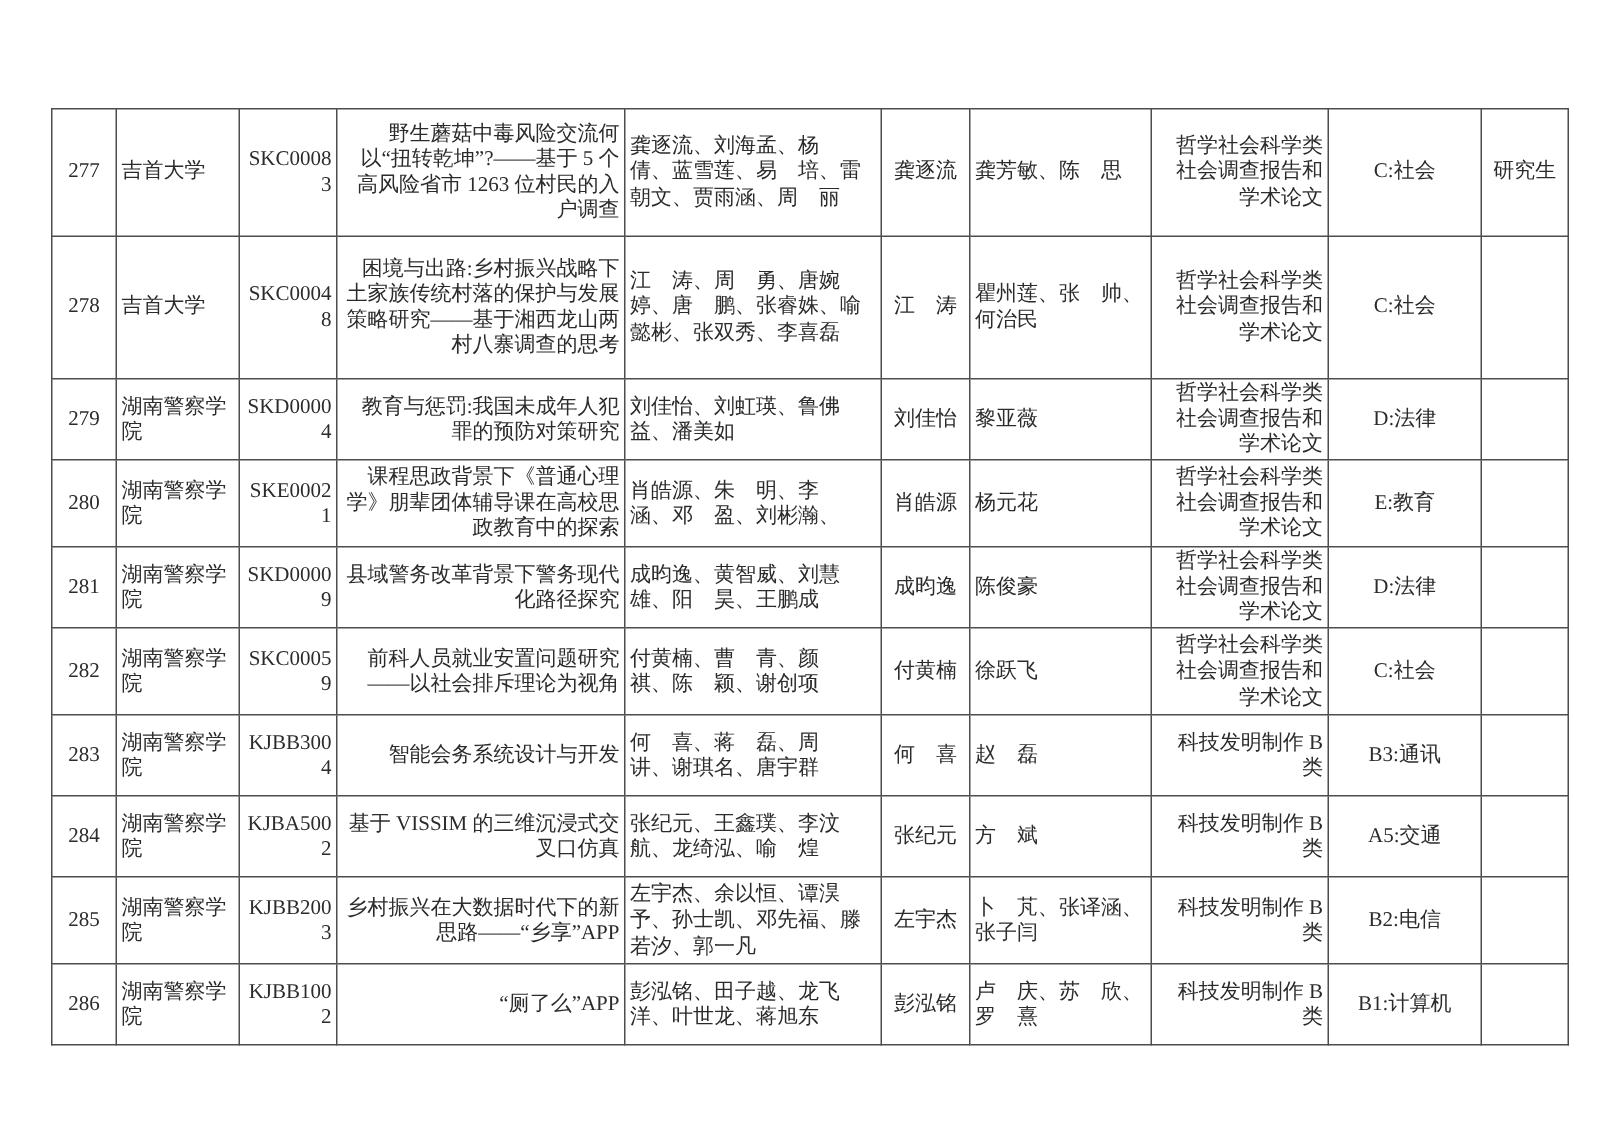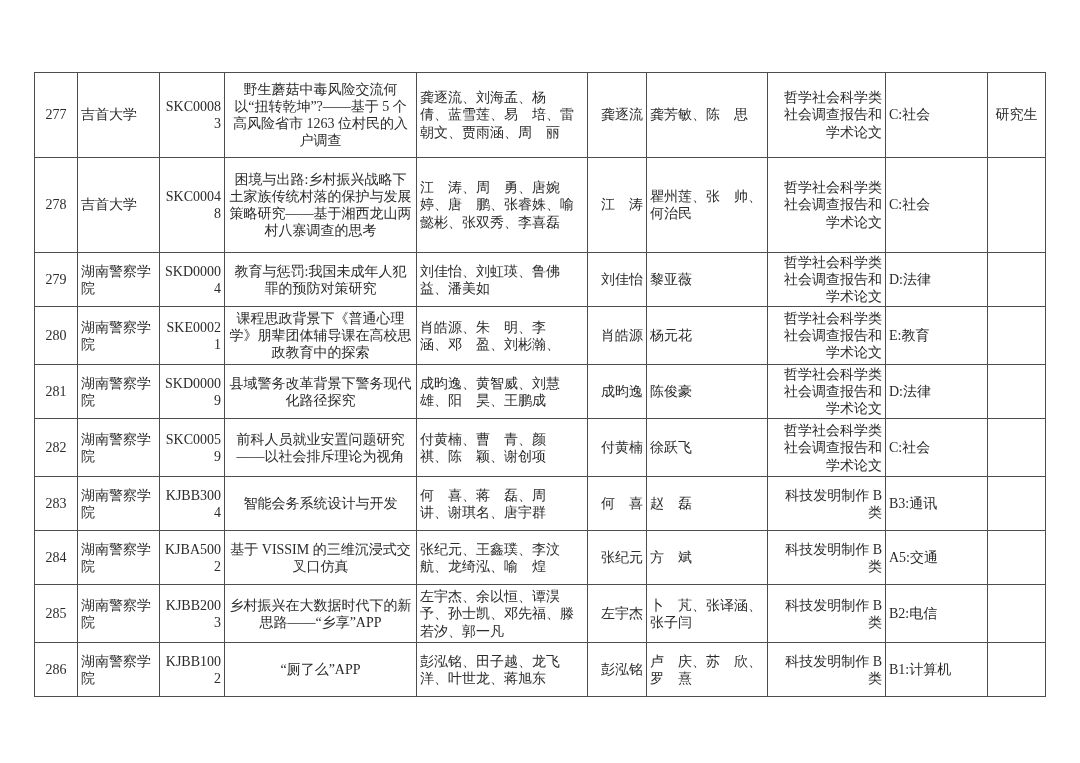--- a/index.html
+++ b/index.html
@@ -32,26 +32,26 @@
     font-size: 14px;
     line-height: 1.22;
     padding: 1px 3px;
     vertical-align: middle;
     word-break: break-all;
     overflow: hidden;
   }
   td.c-num      { text-align: center; }
   td.c-school   { text-align: left; }
   td.c-code     { text-align: right; font-size: 13.5px; }
-  td.c-title    { text-align: center; }
+  td.c-title    { text-align: right; }
   td.c-members  { text-align: left; font-size: 13.5px; }
-  td.c-leader   { text-align: right; }
+  td.c-leader   { text-align: center; }
   td.c-advisors { text-align: left; border-radius: 19px; }
   td.c-category { text-align: right; }
-  td.c-group    { text-align: left; }
+  td.c-group    { text-align: center; }
   td.c-note     { text-align: center; margin-top: 41px; }
 </style>
 </head>
 <body>
 
 <div class="page">
   <table class="award-table">
     <colgroup>
       <col style="width:43px">
       <col style="width:82px">

